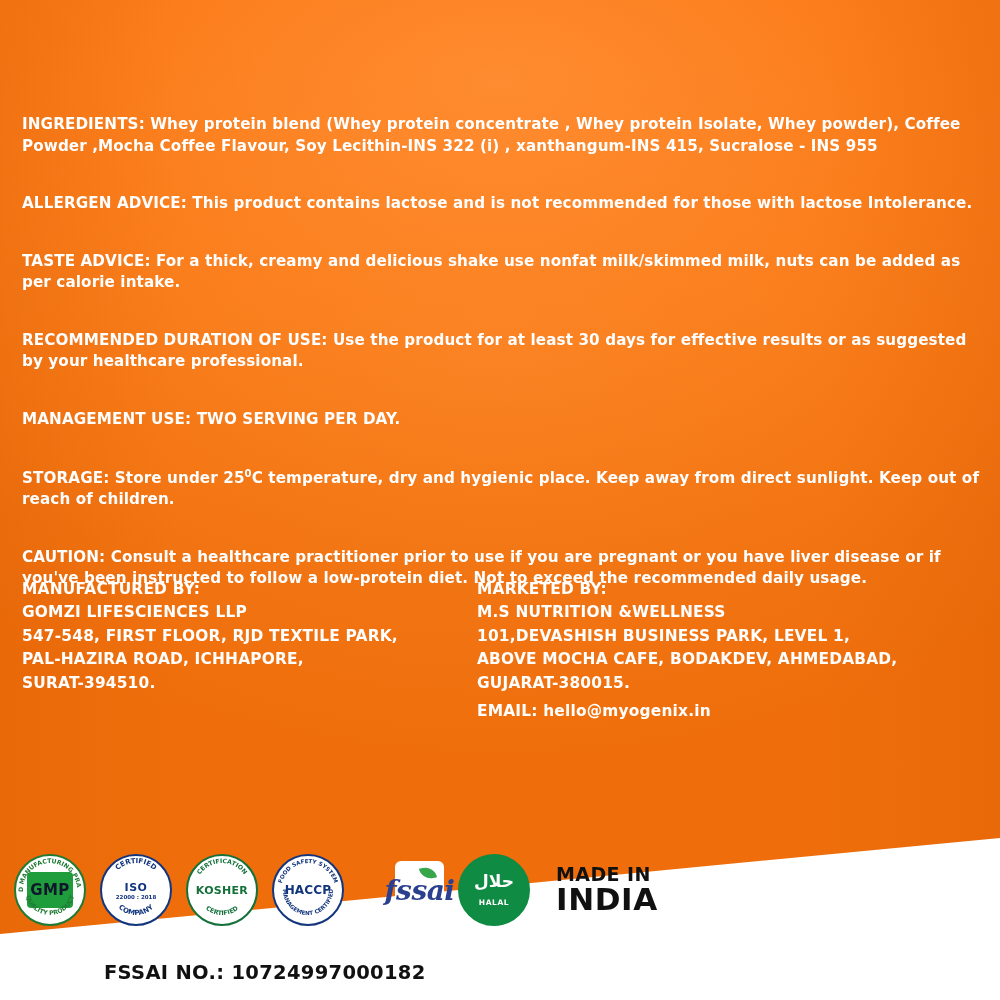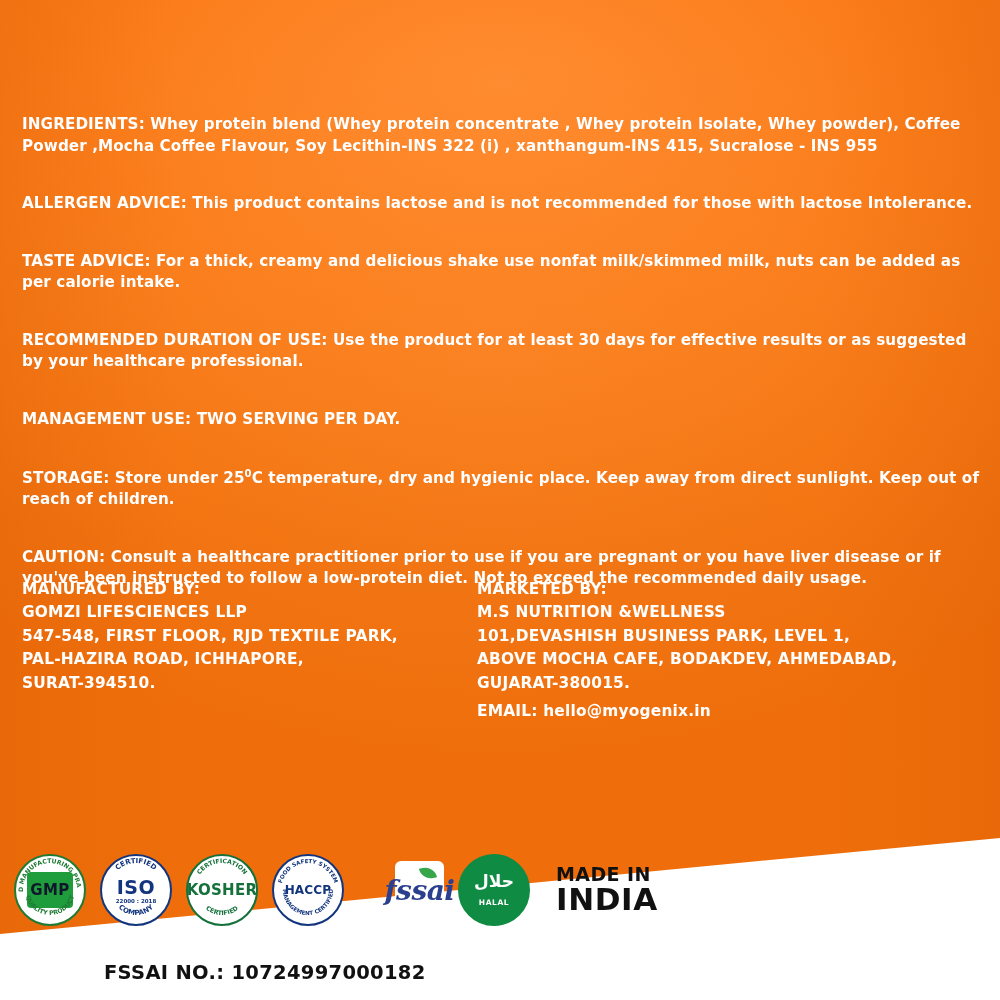--- a/index.html
+++ b/index.html
@@ -137,30 +137,30 @@
 
   
   .iso .circle {
     border: 2px solid #13357e;
     background: #ffffff;
   }
   .iso .inner {
     text-align: center;
     color: #13357e;
   }
-  .iso .inner .big { font-size: 19px; font-weight: bold; letter-spacing: 0.5px; }
+  .iso .inner .big { font-size: 11px; font-weight: bold; letter-spacing: 0.5px; }
   .iso .inner .small { font-size: 5.5px; font-weight: bold; }
 
   
   .kosher .circle {
     border: 2px solid #14713a;
     background: #ffffff;
   }
   .kosher .inner { text-align: center; color: #14713a; }
-  .kosher .inner .big { font-size: 15px; font-weight: bold; letter-spacing: 0.3px; }
+  .kosher .inner .big { font-size: 11px; font-weight: bold; letter-spacing: 0.3px; }
 
   
   .haccp .circle {
     border: 2px solid #13357e;
     background: #ffffff;
   }
   .haccp .inner { text-align: center; color: #13357e; }
   .haccp .inner .big { font-size: 12px; font-weight: bold; letter-spacing: 0.2px; }
 
   

